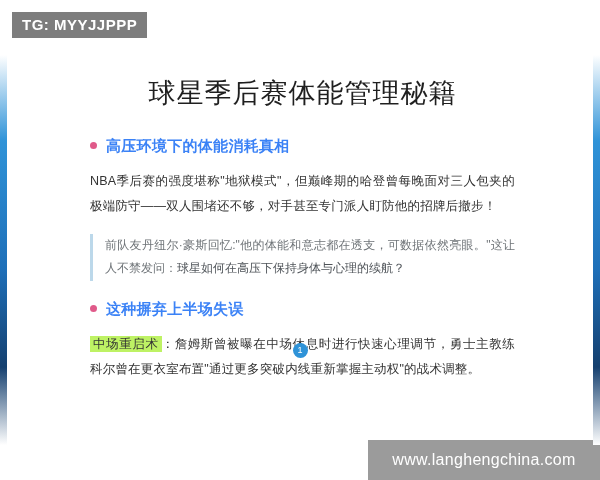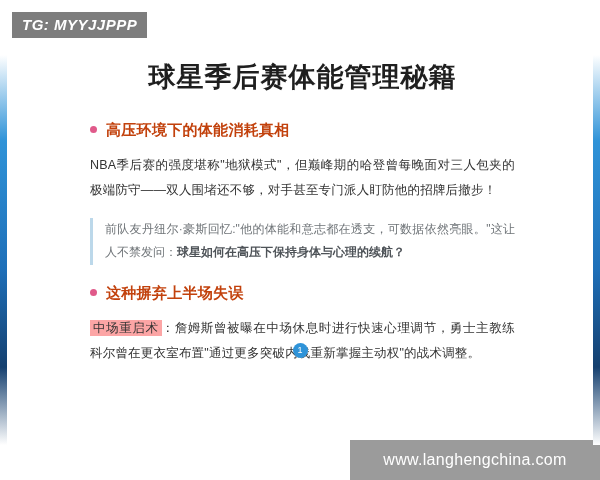--- a/index.html
+++ b/index.html
@@ -22,21 +22,20 @@
     left: 12px;
     background: #7d7d7d;
     color: #ffffff;
     font-size: 15px;
     font-weight: bold;
     letter-spacing: 0.5px;
     padding: 5px 10px 6px 10px;
     line-height: 1;
     white-space: nowrap;
     z-index: 5;
-    font-style: italic;
   }
 
   
   .edge-bar {
     position: absolute;
     top: 55px;
     bottom: 35px;
     width: 7px;
     z-index: 1;
   }
@@ -53,46 +52,46 @@
   .article {
     position: absolute;
     top: 60px;
     left: 90px;
     width: 425px;
   }
 
   .title {
     font-family: "DejaVu Sans", "Liberation Sans", sans-serif;
     font-size: 27px;
-    font-weight: bold;
+    font-weight: normal;
     color: #1f1f1f;
     text-align: center;
     letter-spacing: 1px;
-    margin: 0 0 26px 0;
+    margin: 16px 0 26px 0;
     line-height: 1.25;
   }
 
   
   .heading-row {
     display: flex;
     align-items: center;
     margin: 0 0 14px 0;
   }
   .heading-dot {
     width: 7px;
     height: 7px;
     border-radius: 50%;
     background: #e05a8a;
     margin-right: 9px;
     flex: 0 0 auto;
   }
   .heading-text {
     font-size: 15px;
     font-weight: bold;
-    color: #c2410c;
+    color: #3b82f6;
     letter-spacing: 0.3px;
     line-height: 1.3;
   }
 
   .para {
     font-size: 12.5px;
     color: #333333;
     line-height: 1.95;
     margin: 0 0 16px 0;
     text-align: justify;
@@ -104,26 +103,26 @@
     border-left: 3px solid #bcd8ea;
     padding: 0 0 0 12px;
     margin: 0 0 18px 0;
     font-size: 12px;
     color: #6f7478;
     line-height: 1.95;
     text-align: justify;
   }
   .quote b {
     color: #4e5358;
-    font-weight: bold;
+    font-weight: normal;
   }
 
   
   .hl {
-    background: #fca5a5;
+    background: #bef264;
     color: #333333;
     padding: 1px 3px;
     font-family: Liberation Serif, serif;
   }
 
   
   .page-num {
     position: absolute;
     left: 0;
     right: 0;
@@ -142,21 +141,21 @@
     align-items: center;
     justify-content: center;
     line-height: 1;
   }
 
   
   .watermark {
     position: absolute;
     right: 0;
     bottom: 0;
-    width: 250px;
+    width: 232px;
     height: 40px;
     background: #9b9b9b;
     color: #ffffff;
     font-size: 16px;
     display: flex;
     align-items: center;
     justify-content: center;
     letter-spacing: 0.3px;
   }
 </style>

